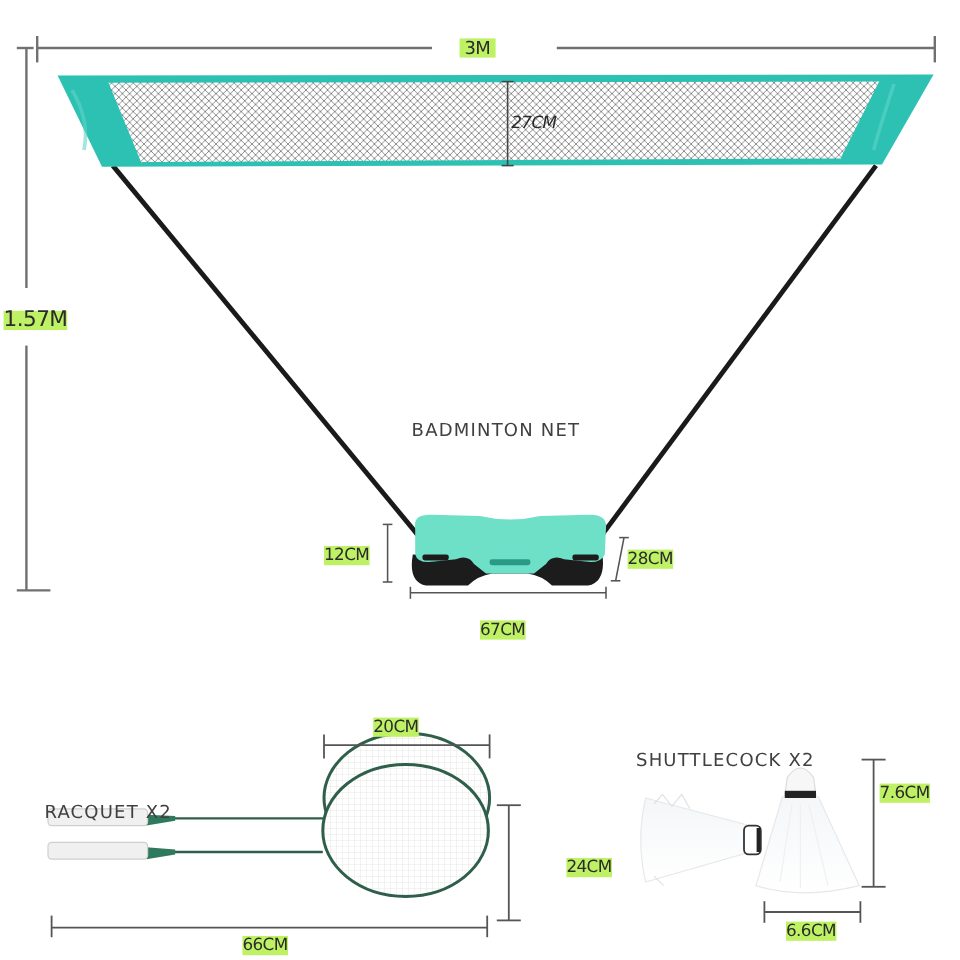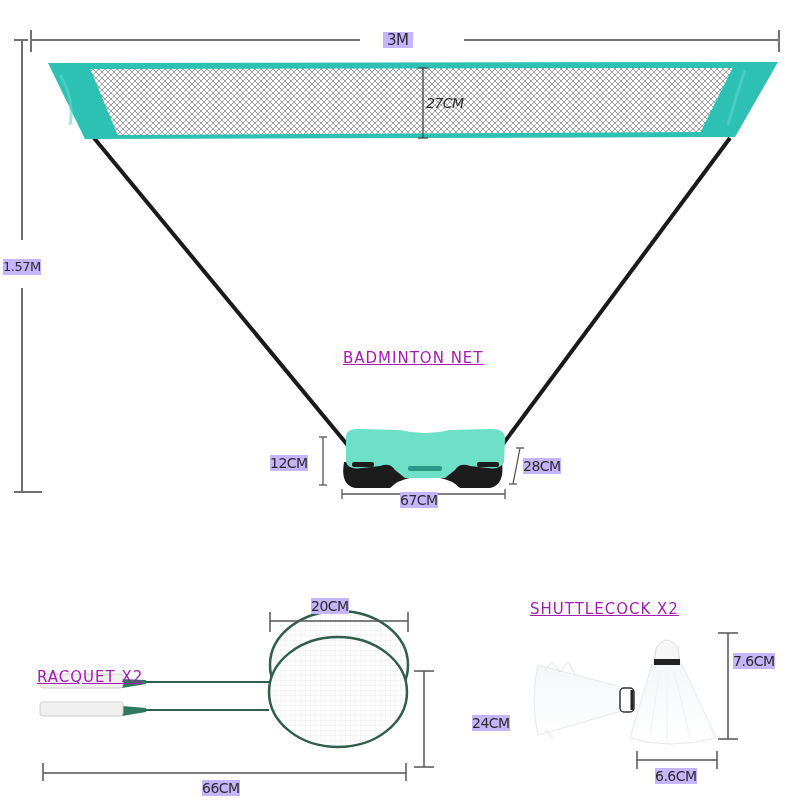--- a/index.html
+++ b/index.html
@@ -1,21 +1,21 @@
 <!DOCTYPE html>
 <html><head>
   <meta charset="utf-8">
   <style>
     html, body { margin: 0; padding: 0; background: #ffffff; }
     body { width: 800px; height: 800px; position: relative; overflow: hidden;
            font-family: "DejaVu Sans", sans-serif; }
     .dim-label { position: absolute; font-size: 14px; color: #2b2b2b; letter-spacing: -0.5px;
-                 background: #c4b5fd; line-height: 16px; white-space: nowrap; }
+                 background: #bef264; line-height: 16px; white-space: nowrap; }
     .section-title { position: absolute; font-family: "DejaVu Sans", sans-serif; font-size: 15px;
-                     color: #a21caf; letter-spacing: 1px; white-space: nowrap; text-decoration: underline; }
+                     color: #404040; letter-spacing: 1px; white-space: nowrap; }
     svg { position: absolute; left: 0; top: 0; }
   </style>
 </head>
 <body>
 
 <svg width="800" height="800" viewBox="0 0 800 800">
   <defs>
     <pattern id="mesh" width="6" height="6" patternUnits="userSpaceOnUse">
       <rect width="6" height="6" fill="#ffffff"></rect>
       <path d="M0 0 L6 6 M6 0 L0 6" stroke="#7a7a7a" stroke-width="0.7"></path>
@@ -127,28 +127,28 @@
     <line x1="718" y1="633" x2="738" y2="633" stroke="#555" stroke-width="1.5"></line>
     <line x1="718" y1="739" x2="738" y2="739" stroke="#555" stroke-width="1.5"></line>
     <line x1="637" y1="760" x2="717" y2="760" stroke="#555" stroke-width="1.5"></line>
     <line x1="637" y1="751" x2="637" y2="769" stroke="#555" stroke-width="1.5"></line>
     <line x1="717" y1="751" x2="717" y2="769" stroke="#555" stroke-width="1.5"></line>
   </g>
 </svg>
 
 <div class="dim-label" style="left:383px; top:32px; font-size:15px; padding:0 4px;">3M</div>
 <div class="dim-label" style="left:426px; top:95px; background:transparent;font-style:italic;">27CM</div>
-<div class="dim-label" style="left:3px; top:259px; font-size:13px;">1.57M</div>
+<div class="dim-label" style="left:3px; top:259px; font-size:18px;">1.57M</div>
 
 <div class="section-title" style="left:343px; top:349px;">BADMINTON NET</div>
 
 <div class="dim-label" style="left:270px; top:455px;">12CM</div>
 <div class="dim-label" style="left:523px; top:458px;">28CM</div>
-<div class="dim-label" style="left:400px; top:492px;">67CM</div>
+<div class="dim-label" style="left:400px; top:517px;">67CM</div>
 
 <div class="section-title" style="left:37px; top:624px;margin-top:44px;">RACQUET  X2</div>
 <div class="dim-label" style="left:311px; top:598px;">20CM</div>
 <div class="dim-label" style="left:429px; top:715px;margin-left:43px;">24CM</div>
 <div class="dim-label" style="left:202px; top:780px;">66CM</div>
 
-<div class="section-title" style="left:530px; top:600px;">SHUTTLECOCK  X2</div>
+<div class="section-title" style="left:530px; top:624px;">SHUTTLECOCK  X2</div>
 <div class="dim-label" style="left:733px; top:653px;">7.6CM</div>
 <div class="dim-label" style="left:655px; top:768px;text-align:right;">6.6CM</div>
 
 </body></html>

